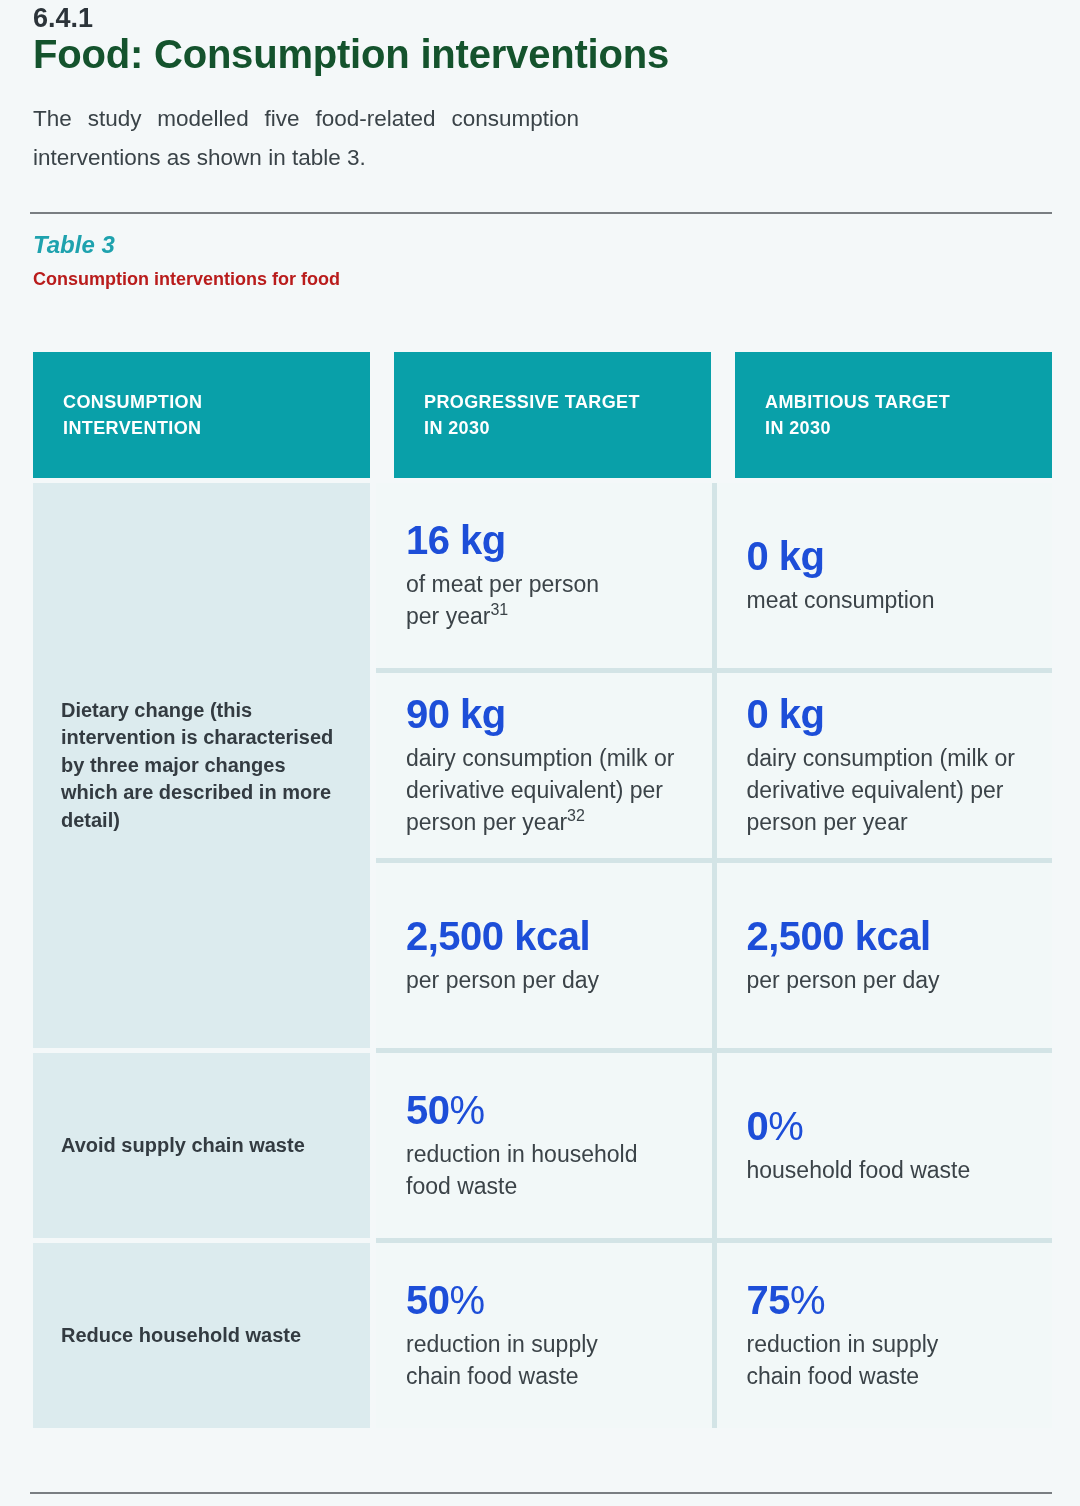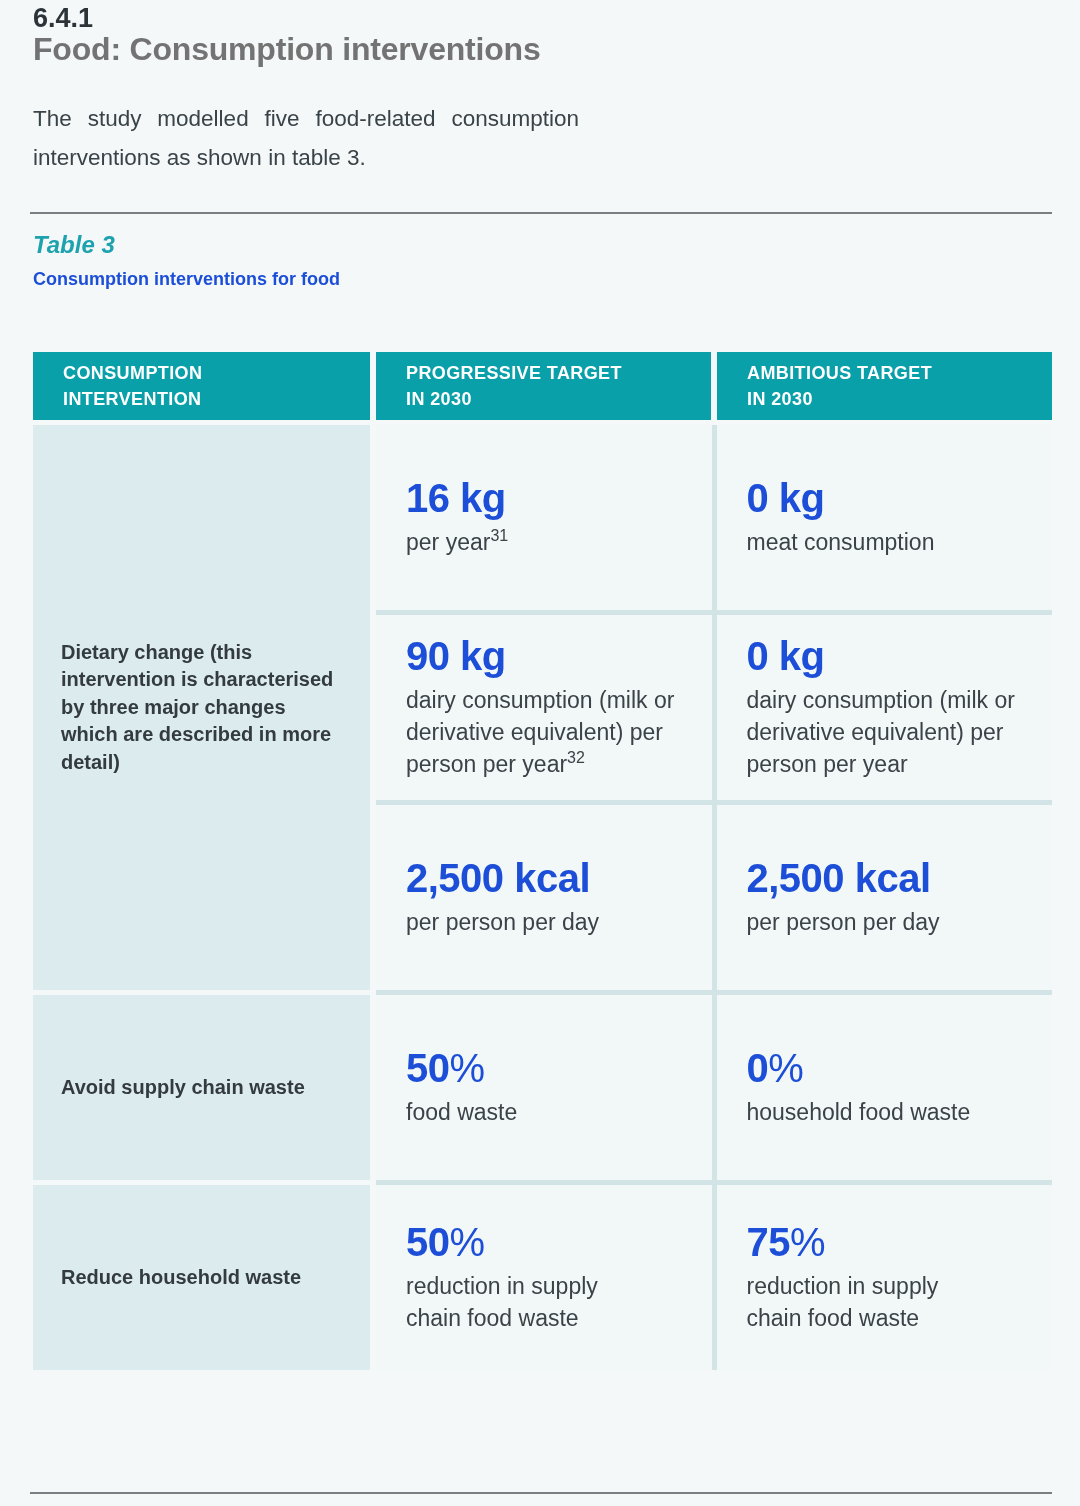--- a/index.html
+++ b/index.html
@@ -10,45 +10,45 @@
     color: #333B41;
   }
   .page { position: relative; width: 1080px; height: 1506px; overflow: hidden; }
 
   .section-number {
     position: absolute; left: 33px; top: 5px;
     font-size: 27px; font-weight: bold; color: #2C343A; line-height: 1;
   }
   .page-title {
     position: absolute; left: 33px; top: 32px;
-    font-size: 32px; font-weight: bold; color: #737373; line-height: 1.1; letter-spacing: -0.2px;
+    font-size: 40px; font-weight: bold; color: #14532d; line-height: 1.1; letter-spacing: -0.2px;
   }
   .intro {
     position: absolute; left: 33px; top: 100px; width: 546px;
     font-size: 22.5px; line-height: 1.72; color: #3A4348; text-align: justify;
   }
   .rule {
     position: absolute; left: 30px; width: 1022px; height: 2px;
     background: #797E82;
   }
   .rule-top { top: 212px; }
   .rule-bottom { top: 1492px; }
 
   .table-label {
     position: absolute; left: 33px; top: 231px;
     font-size: 24px; font-weight: bold; font-style: italic; color: #1EA2AE;
   }
   .caption {
     position: absolute; left: 33px; top: 266px;
-    font-size: 18px; font-weight: bold; color: #1d4ed8; line-height: 1.5;
+    font-size: 18px; font-weight: bold; color: #b91c1c; line-height: 1.5;
   }
 
   .data-table { position: absolute; left: 33px; top: 352px; width: 1019px; }
 
-  .header-row { display: flex; gap: 6px; height: 68px; }
+  .header-row { display: flex; gap: 24px; height: 126px; }
   .th {
     background: #09A0A9; color: #FFFFFF;
     display: flex; flex-direction: column; justify-content: center;
     padding-left: 30px; box-sizing: border-box;
     font-size: 18px; font-weight: bold; letter-spacing: 0.4px; line-height: 1.45;
     flex: 1 1 0;
   }
   .th:first-child { flex: 0 0 337px; }
 
   .body-row { display: flex; gap: 6px; margin-top: 5px; }
@@ -128,20 +128,21 @@
           <div class="cell-left">
             <div class="label-block">
               <div class="label-line">Reduce household waste</div>
             </div>
           </div>
         </div>
       <div class="targets-wrap">
           <div class="cell-target">
             <div class="big-value">16 kg</div>
             <div class="desc">
+              <div class="desc-line">of meat per person</div>
               <div class="desc-line">per year<sup>31</sup></div>
             </div>
           </div>
           <div class="cell-target">
             <div class="big-value">0 kg</div>
             <div class="desc">
               <div class="desc-line">meat consumption</div>
             </div>
           </div>
           <div class="cell-target">
@@ -168,20 +169,21 @@
           </div>
           <div class="cell-target">
             <div class="big-value">2,500 kcal</div>
             <div class="desc">
               <div class="desc-line">per person per day</div>
             </div>
           </div>
           <div class="cell-target">
             <div class="big-value"><span class="num">50</span><span class="pct">%</span></div>
             <div class="desc">
+              <div class="desc-line">reduction in household</div>
               <div class="desc-line">food waste</div>
             </div>
           </div>
           <div class="cell-target">
             <div class="big-value"><span class="num">0</span><span class="pct">%</span></div>
             <div class="desc">
               <div class="desc-line">household food waste</div>
             </div>
           </div>
           <div class="cell-target">

